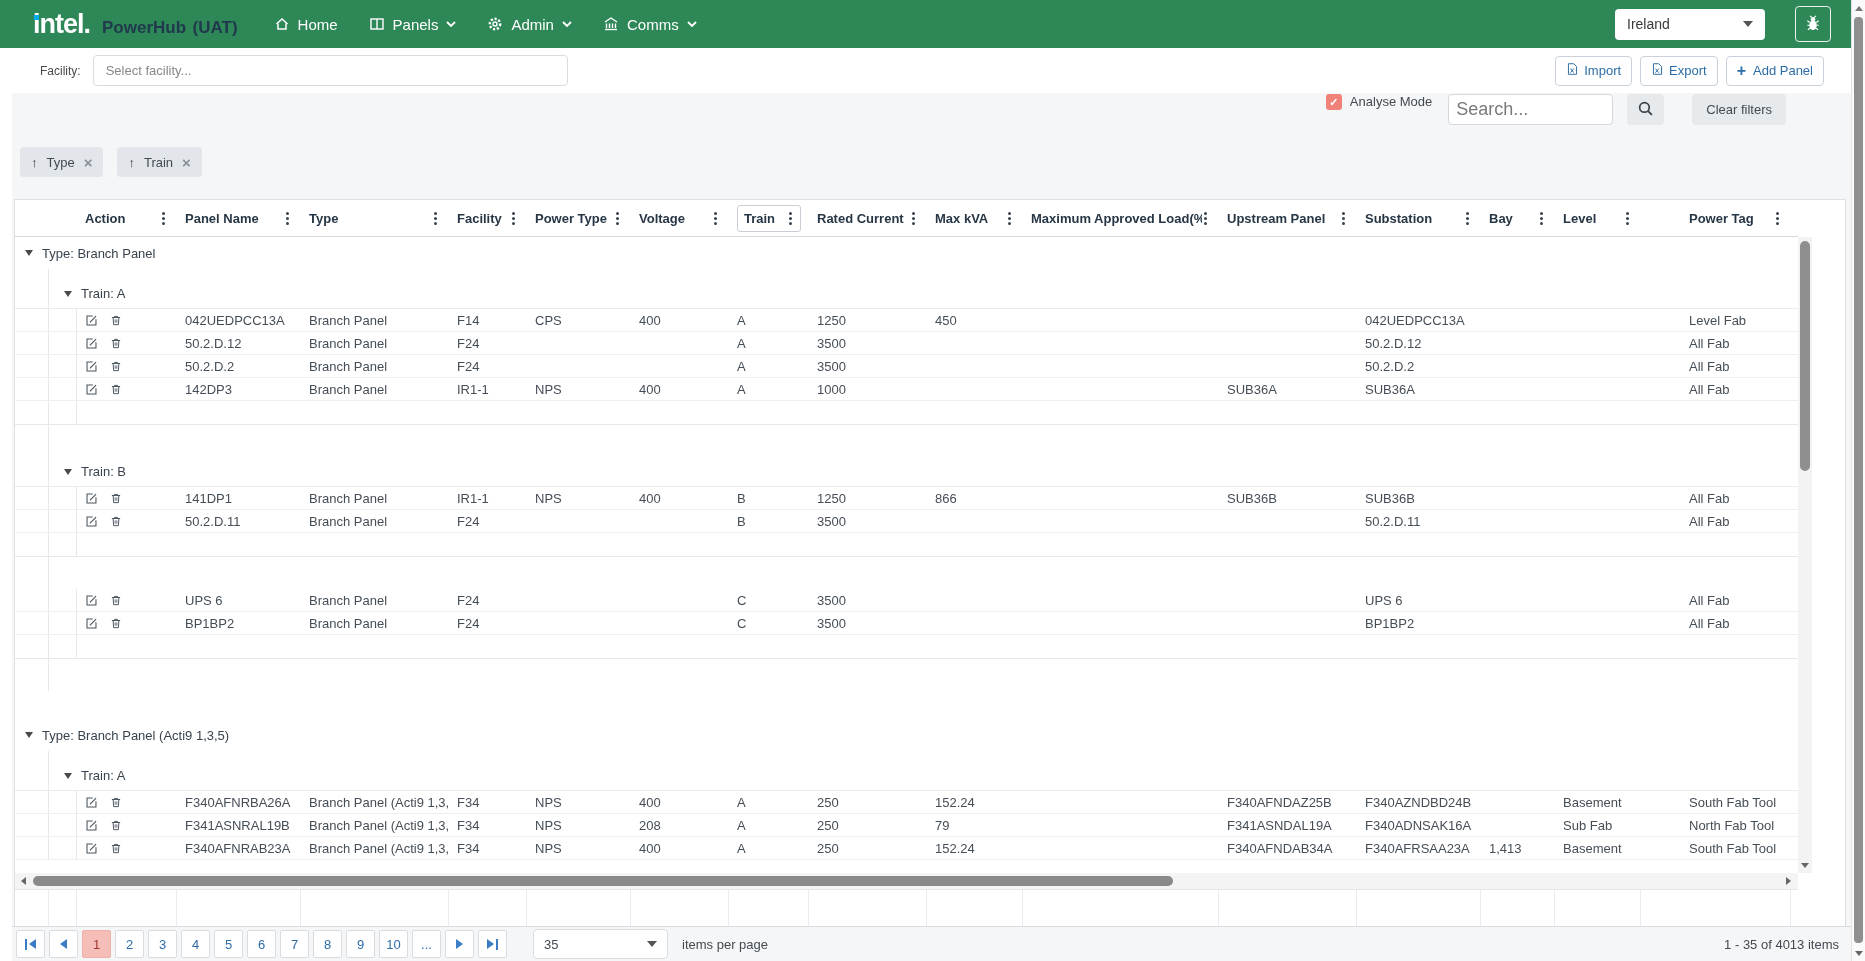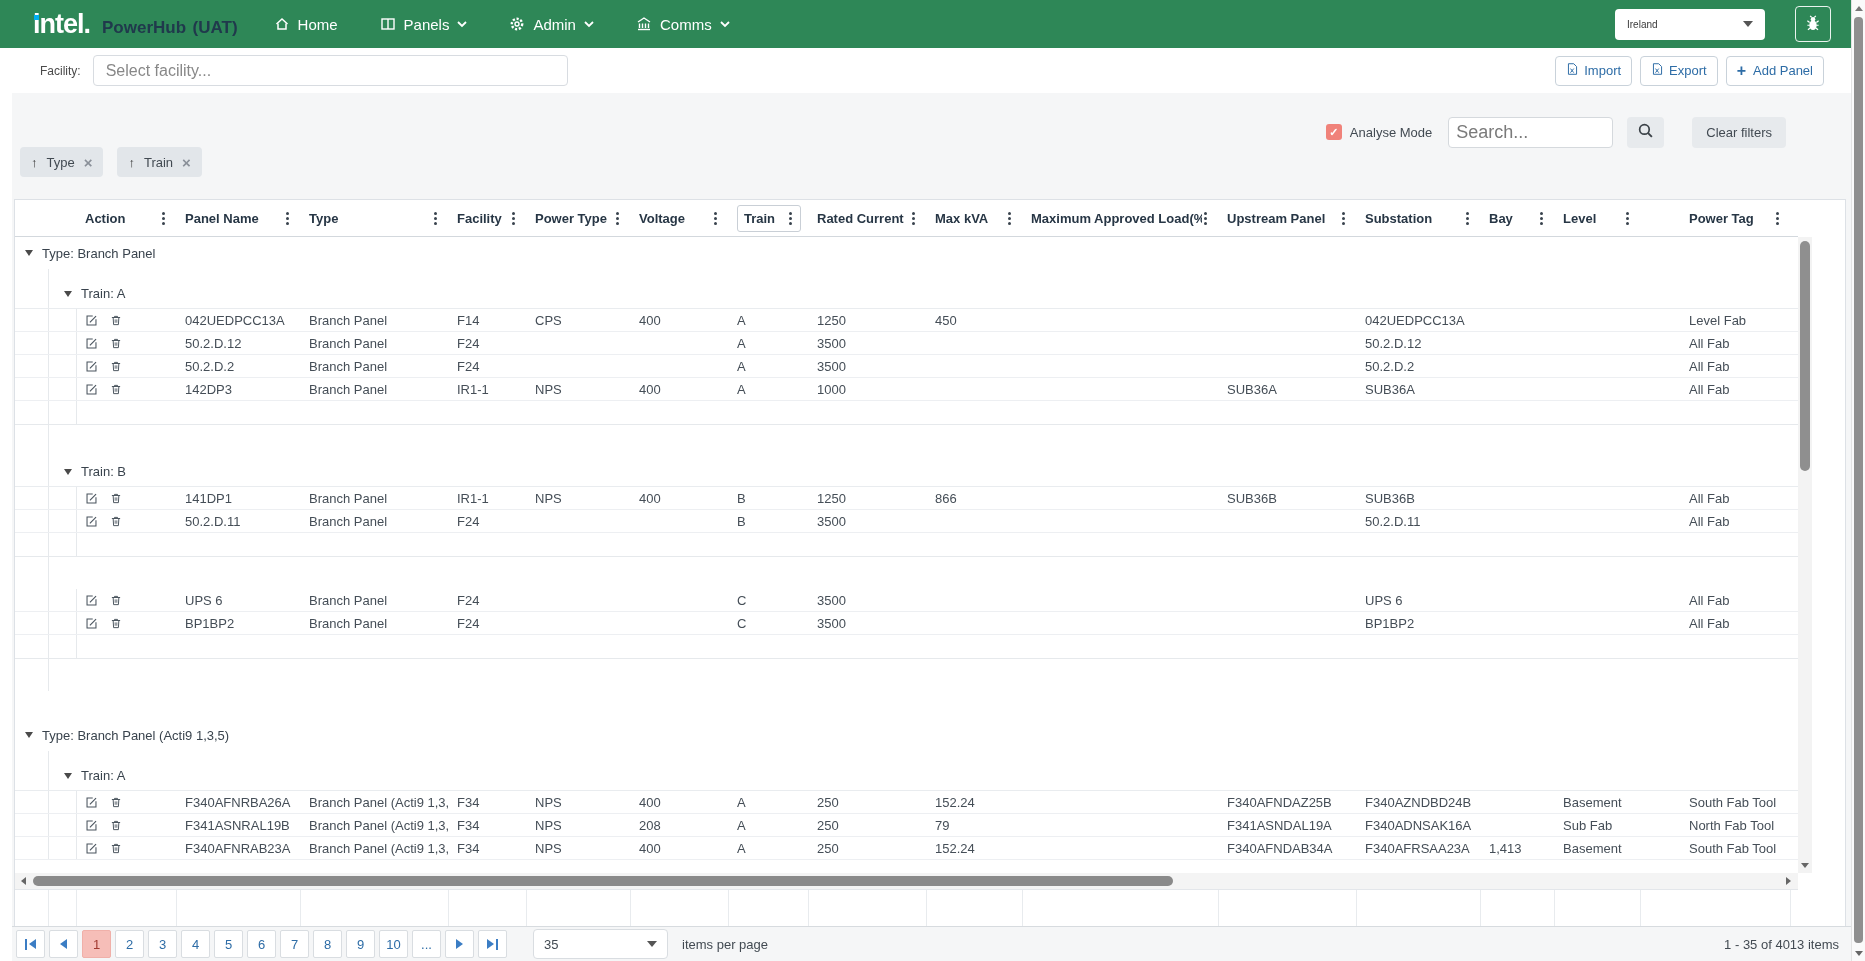--- a/index.html
+++ b/index.html
@@ -6,40 +6,40 @@
   body{width:1865px;height:961px;overflow:hidden;position:relative;}
   *{box-sizing:border-box;}
 
   
   .navbar{position:absolute;left:0;top:0;width:1851px;height:48px;background:#2e8757;display:flex;align-items:center;padding:0 20px 0 33px;}
   .brand{display:flex;align-items:baseline;gap:12px;}
   .intel{position:relative;color:#fff;font-weight:700;font-size:27px;letter-spacing:-1px;line-height:1;}
   .intel .tittle{position:absolute;left:1px;top:4px;width:5px;height:5px;background:#00aeef;}
   .app-title{color:#20394c;font-weight:700;font-size:17px;}
   .app-env{color:#20394c;font-weight:700;font-size:17px;margin-left:2px;}
-  .nav-items{display:flex;align-items:center;gap:42px;margin-left:36px;}
+  .nav-items{display:flex;align-items:center;gap:31px;margin-left:36px;}
   .nav-item{display:flex;align-items:center;gap:8px;color:#fff;font-size:15px;cursor:pointer;}
   .nav-item svg{display:block;}
   .nav-spacer{flex:1;}
-  .region-select{width:150px;height:31px;background:#fff;border-radius:4px;display:flex;align-items:center;justify-content:space-between;padding:0 12px;font-size:10px;color:#3a3a3a;margin-right:30px;}
+  .region-select{width:150px;height:31px;background:#fff;border-radius:4px;display:flex;align-items:center;justify-content:space-between;padding:0 12px;font-size:14px;color:#3a3a3a;margin-right:30px;}
   .caret{width:0;height:0;border-left:5px solid transparent;border-right:5px solid transparent;border-top:6px solid #555;}
   .bug-btn{width:36px;height:36px;border:1px solid rgba(255,255,255,.9);border-radius:4px;background:transparent;display:flex;align-items:center;justify-content:center;}
 
   
   .facility-bar{position:absolute;left:0;top:48px;width:1851px;height:45px;background:#fff;display:flex;align-items:center;padding:0 27px 0 40px;}
   .facility-label{font-size:12px;color:#4a4a4a;margin-right:12px;}
-  .facility-input{width:475px;height:31px;border:1px solid #d8dce1;border-radius:4px;padding:0 12px;font-size:16px;color:#333;font-family:"Liberation Sans",sans-serif;}
+  .facility-input{width:475px;height:31px;border:1px solid #d8dce1;border-radius:4px;padding:0 12px;font-size:13px;color:#333;font-family:"Liberation Sans",sans-serif;}
   .facility-input::placeholder{color:#888;}
   .fb-spacer{flex:1;}
   .fb-btn{height:30px;border:1px solid #c9d2da;background:#fff;border-radius:4px;color:#2d6ca6;font-size:13px;display:flex;align-items:center;gap:5px;padding:0 10px;margin-left:8px;font-family:"Liberation Sans",sans-serif;}
   .fb-btn .plus{font-size:16px;font-weight:700;margin-right:2px;}
 
   
   .shell{position:absolute;left:12px;top:93px;width:1839px;height:868px;background:#f5f6f7;}
-  .toolbar{position:absolute;left:0;top:16px;width:100%;height:46px;display:flex;align-items:center;justify-content:flex-end;padding-right:65px;}
+  .toolbar{position:absolute;left:0;top:1px;width:100%;height:46px;display:flex;justify-content:flex-end;padding-right:65px;}
   .chkbox{width:16px;height:16px;background:#f0827a;border-radius:3px;color:#fff;font-size:11px;font-weight:700;display:flex;align-items:center;justify-content:center;}
   .chkbox[data-checked="true"]::after{content:"\2713";}
   .chk-label{font-size:13px;color:#424a52;margin:0 16px 0 8px;}
   .search-input{width:165px;height:31px;border:1px solid #d5d9dd;border-radius:4px;background:#fff;padding:0 7px;font-size:18px;color:#333;font-family:"Liberation Sans",sans-serif;}
   .search-input::placeholder{color:#7a7a7a;}
   .search-btn{width:37px;height:31px;margin-left:14px;background:#e7eaed;border:none;border-radius:4px;display:flex;align-items:center;justify-content:center;}
   .clear-btn{height:31px;margin-left:28px;background:#e7eaed;border:none;border-radius:4px;color:#424a52;font-size:13px;padding:0 14px;font-family:"Liberation Sans",sans-serif;}
 
   .chips-row{position:absolute;left:0;top:46px;width:100%;height:46px;display:flex;align-items:center;gap:14px;padding-left:8px;}
   .chip{height:30px;background:#e2e6ea;border-radius:4px;display:flex;align-items:center;gap:9px;padding:0 11px;font-size:13px;color:#424a52;}

